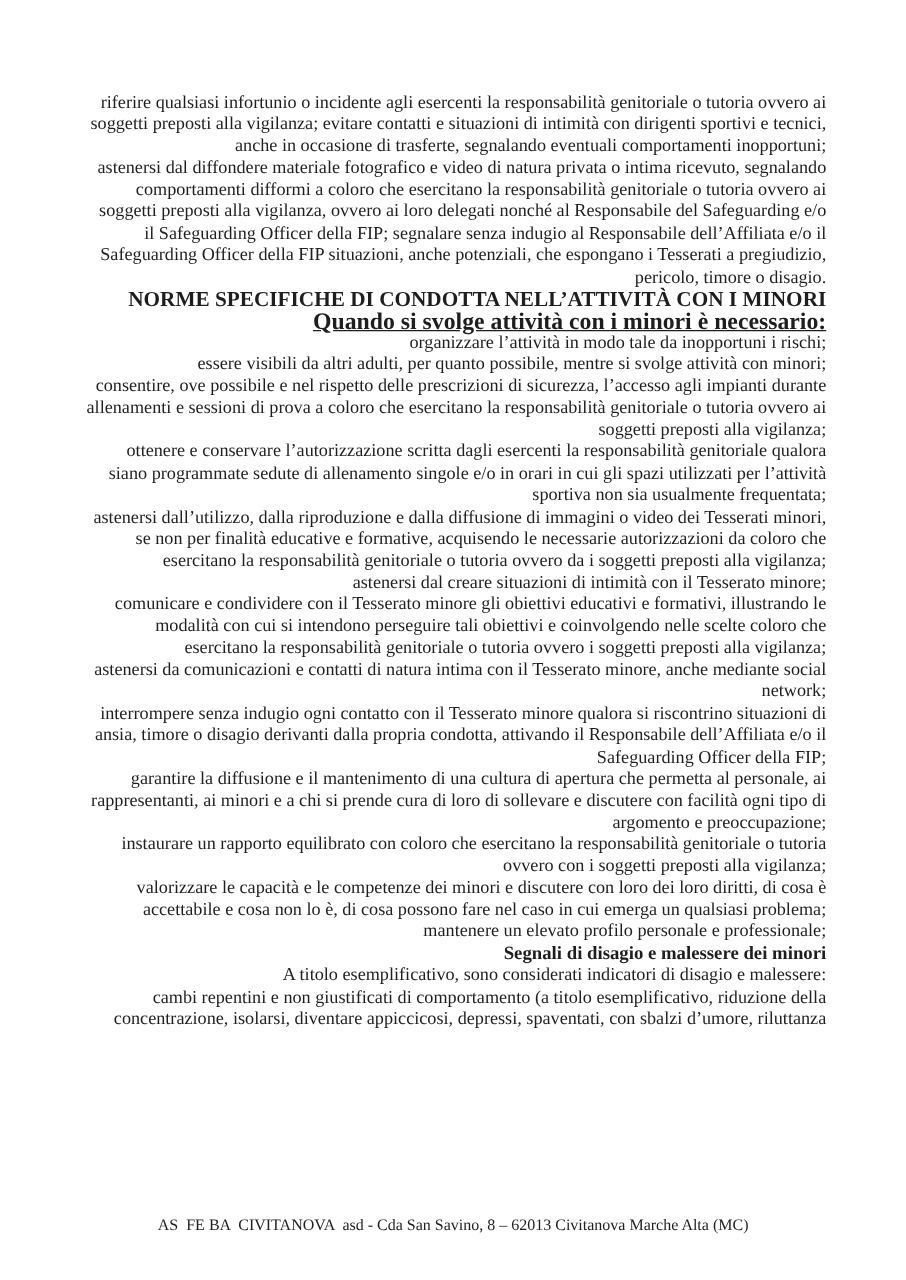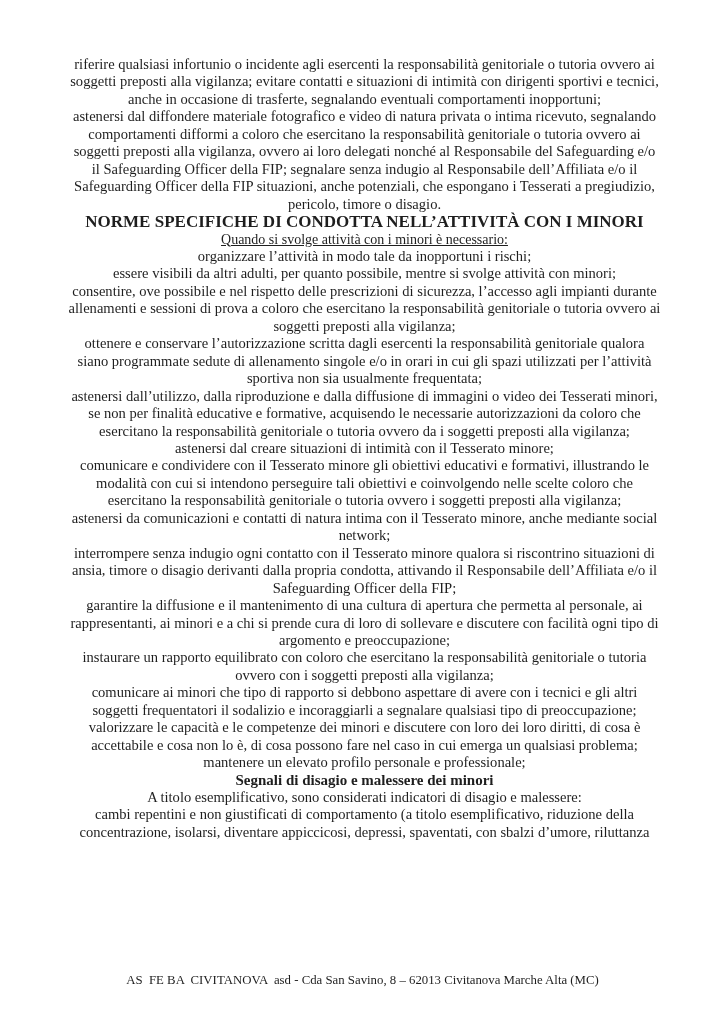--- a/index.html
+++ b/index.html
@@ -8,36 +8,36 @@
     width: 725px;
     height: 1024px;
     background: #ffffff;
     overflow: hidden;
     font-family: "Liberation Serif", "DejaVu Serif", serif;
     color: #1e1e1e;
   }
   .content {
     position: absolute;
     left: 68px;
-    top: 56px;
+    top: 74px;
     width: 593px;
     font-size: 14.55px;
     line-height: 17.45px;
-    text-align: center;
+    text-align: right;
   }
   .content p { margin: 0; }
   .section-heading {
     font-size: 17px;
     font-weight: bold;
     margin: 12px 0 0 0;
     line-height: 17.45px;
   }
   .section-subheading {
-    font-size: 14px;
-    font-weight: normal;
+    font-size: 19px;
+    font-weight: bold;
     text-decoration: underline;
     margin: 0;
     line-height: 17.45px;
   }
   .signals-heading {
     font-size: 15px;
     font-weight: bold;
     margin: 15px 0 0 0;
     line-height: 17.45px;
   }
@@ -70,21 +70,20 @@
     <p>essere visibili da altri adulti, per quanto possibile, mentre si svolge attività con minori;</p>
     <p>consentire, ove possibile e nel rispetto delle prescrizioni di sicurezza, l’accesso agli impianti durante allenamenti e sessioni di prova a coloro che esercitano la responsabilità genitoriale o tutoria ovvero ai soggetti preposti alla vigilanza;</p>
     <p>ottenere e conservare l’autorizzazione scritta dagli esercenti la responsabilità genitoriale qualora siano programmate sedute di allenamento singole e/o in orari in cui gli spazi utilizzati per l’attività sportiva non sia usualmente frequentata;</p>
     <p>astenersi dall’utilizzo, dalla riproduzione e dalla diffusione di immagini o video dei Tesserati minori, se non per finalità educative e formative, acquisendo le necessarie autorizzazioni da coloro che esercitano la responsabilità genitoriale o tutoria ovvero da i soggetti preposti alla vigilanza;</p>
     <p>astenersi dal creare situazioni di intimità con il Tesserato minore;</p>
     <p>comunicare e condividere con il Tesserato minore gli obiettivi educativi e formativi, illustrando le modalità con cui si intendono perseguire tali obiettivi e coinvolgendo nelle scelte coloro che esercitano la responsabilità genitoriale o tutoria ovvero i soggetti preposti alla vigilanza;</p>
     <p>astenersi da comunicazioni e contatti di natura intima con il Tesserato minore, anche mediante social network;</p>
     <p>interrompere senza indugio ogni contatto con il Tesserato minore qualora si riscontrino situazioni di ansia, timore o disagio derivanti dalla propria condotta, attivando il Responsabile dell’Affiliata e/o il Safeguarding Officer della FIP;</p>
     <p>garantire la diffusione e il mantenimento di una cultura di apertura che permetta al personale, ai rappresentanti, ai minori e a chi si prende cura di loro di sollevare e discutere con facilità ogni tipo di argomento e preoccupazione;</p>
     <p>instaurare un rapporto equilibrato con coloro che esercitano la responsabilità genitoriale o tutoria ovvero con i soggetti preposti alla vigilanza;</p>
-    <p>comunicare ai minori che tipo di rapporto si debbono aspettare di avere con i tecnici e gli altri soggetti frequentatori il sodalizio e incoraggiarli a segnalare qualsiasi tipo di preoccupazione;</p>
     <p>valorizzare le capacità e le competenze dei minori e discutere con loro dei loro diritti, di cosa è accettabile e cosa non lo è, di cosa possono fare nel caso in cui emerga un qualsiasi problema;</p>
     <p>mantenere un elevato profilo personale e professionale;</p>
 
     <p class="signals-heading">Segnali di disagio e malessere dei minori</p>
     <p><span>A titolo esemplificativo, </span><span class="bold-inline">sono considerati indicatori di disagio e malessere</span><span>:</span></p>
     <p>cambi repentini e non giustificati di comportamento (a titolo esemplificativo, riduzione della concentrazione, isolarsi, diventare appiccicosi, depressi, spaventati, con sbalzi d’umore, riluttanza</p>
 
   </div>
 
   <div class="footer">

